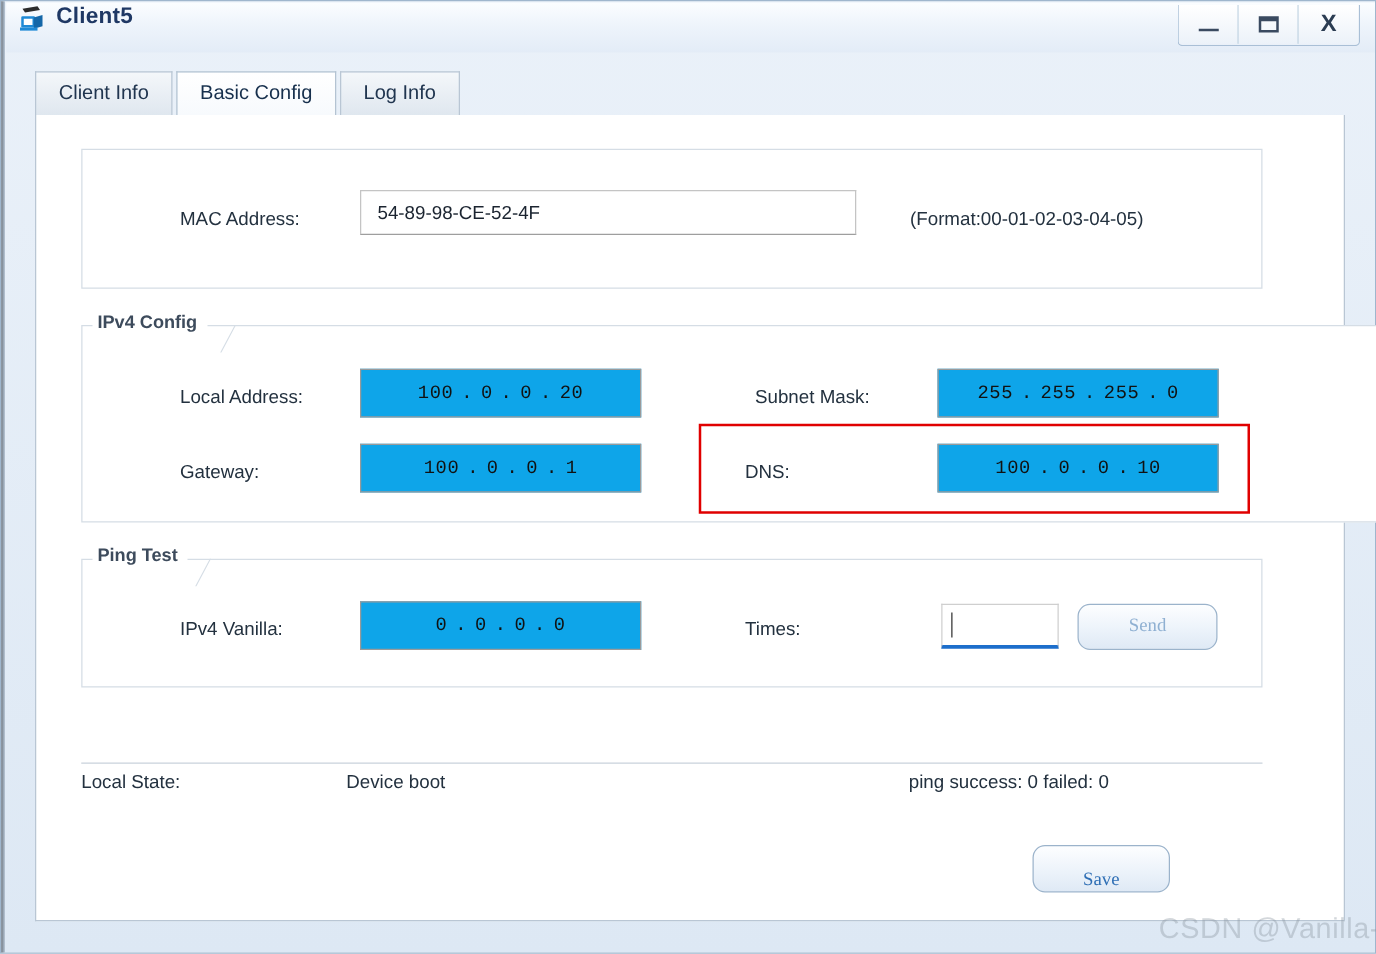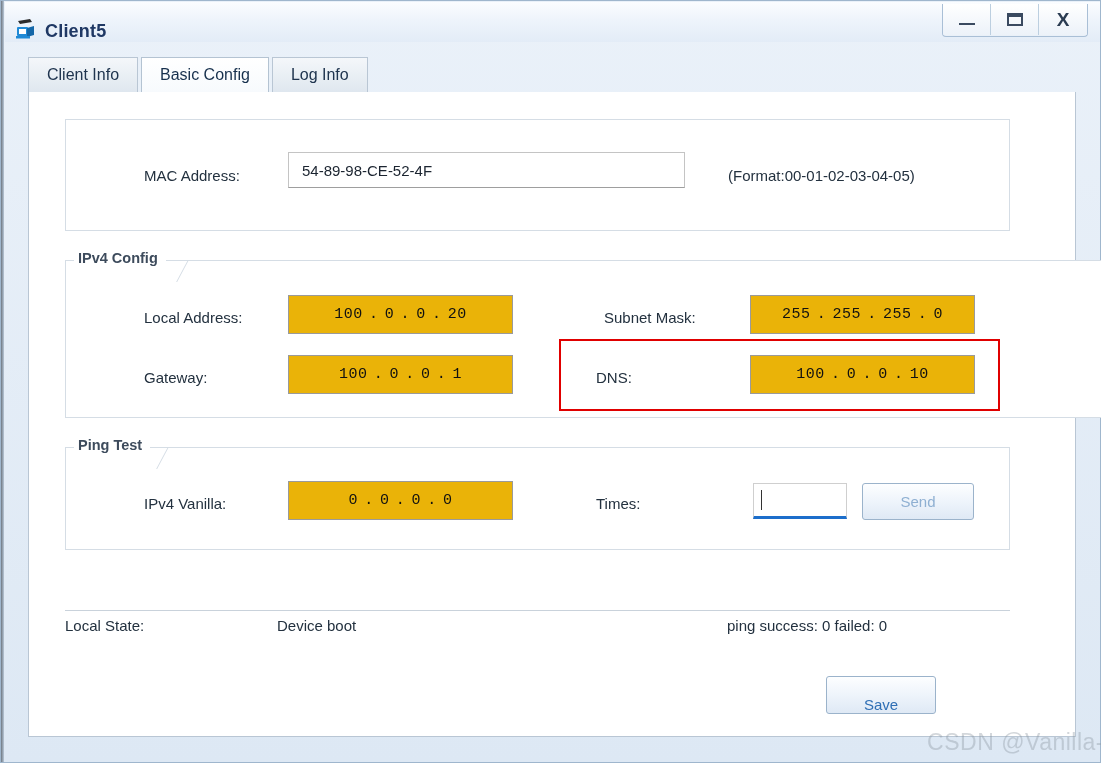--- a/index.html
+++ b/index.html
@@ -27,21 +27,21 @@
     background: linear-gradient(90deg,#6e7781 0%, #b9c8d8 100%);
   }
 
   
   #titlebar {
     position: absolute;
     left: 4px; top: 1px;
     width: 1095px; height: 40px;
     background: linear-gradient(180deg,#fbfdff 0%, #eef4fb 45%, #e3ecf7 100%);
     display: flex;
-    align-items: flex-end;
+    align-items: flex-start;
   }
   #app-icon {
     margin-left: 8px;
     width: 26px; height: 26px;
     position: relative;
     flex: none;
   }
   #title-text {
     margin-left: 6px;
     font-size: 18px;
@@ -137,21 +137,21 @@
     position: absolute;
     font-size: 15px;
     color: #23313f;
     white-space: nowrap;
   }
 
   
   .ipbox {
     position: absolute;
     border: 1px solid #9a9a9a;
-    background: #eab308;
+    background: #0ea5e9;
     display: flex;
     align-items: center;
     justify-content: center;
     font-family: "Liberation Mono", monospace;
     font-size: 15px;
     color: #111111;
     letter-spacing: 0.5px;
   }
   .ipbox .seg { display:inline-block; text-align:center; }
   .ipbox .dot { display:inline-block; width:22px; text-align:center; color:#111; }
@@ -187,24 +187,25 @@
     position: absolute;
     font-size: 15px;
     color: #23313f;
   }
 
   
   .btn {
     position: absolute;
     display: flex; align-items: center; justify-content: center;
     border: 1px solid #9bb3cb;
-    border-radius: 3px;
+    border-radius: 10px;
     background: linear-gradient(180deg,#fdfeff 0%, #eef4fb 50%, #dfe9f5 100%);
     font-size: 15px;
     color: #2f6fb5;
+    font-family: Liberation Serif, serif;
   }
   .btn.disabled { color: #8fb0d2; }
 
   
   #dns-highlight {
     position: absolute;
     border: 2px solid #e00000;
     background: transparent;
     pointer-events: none;
   }

